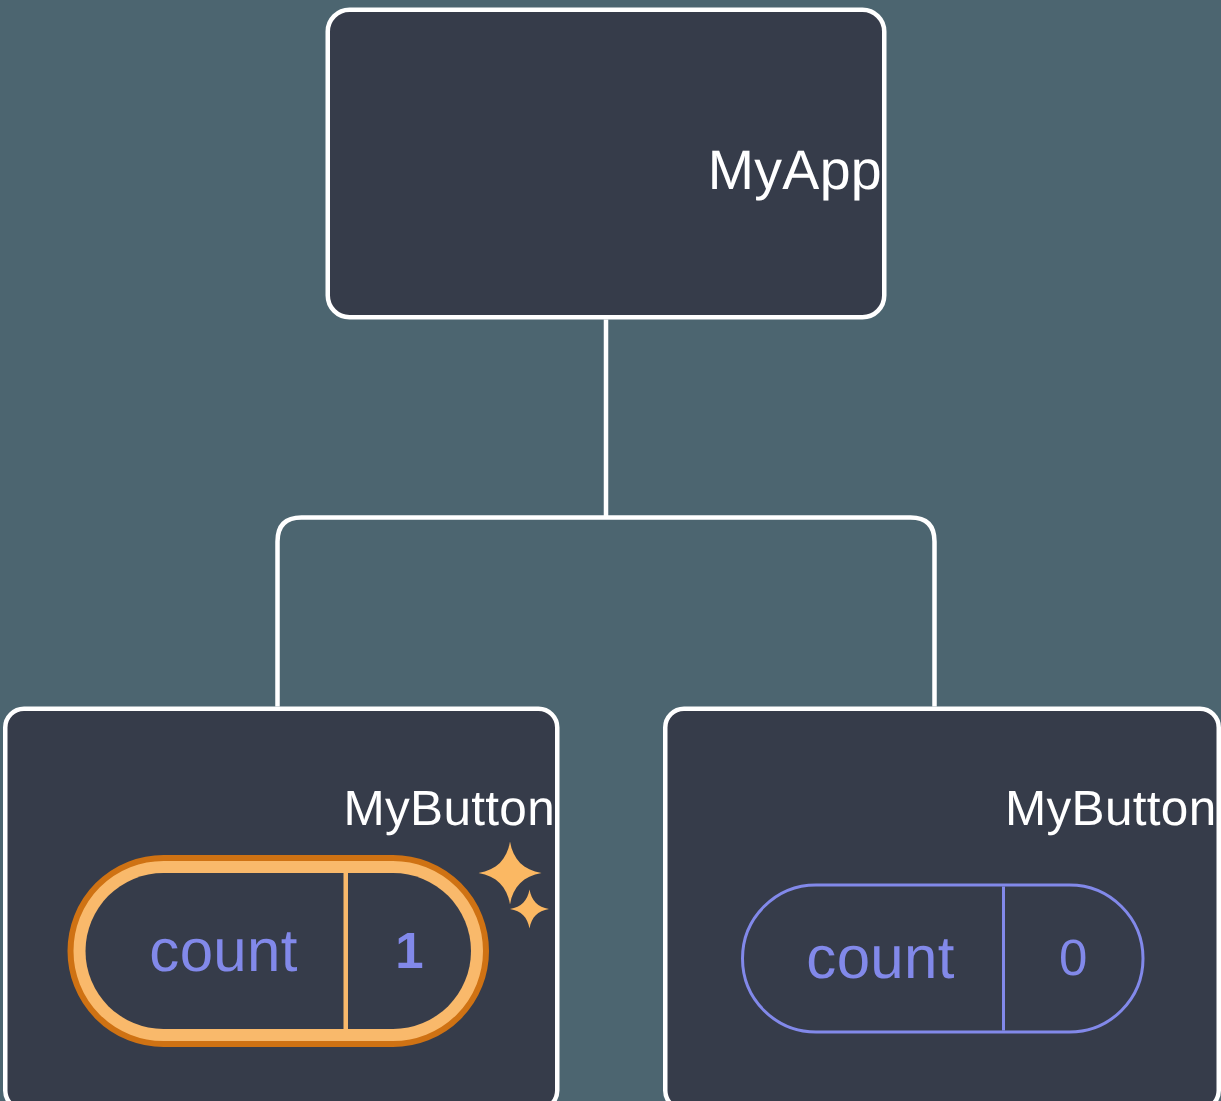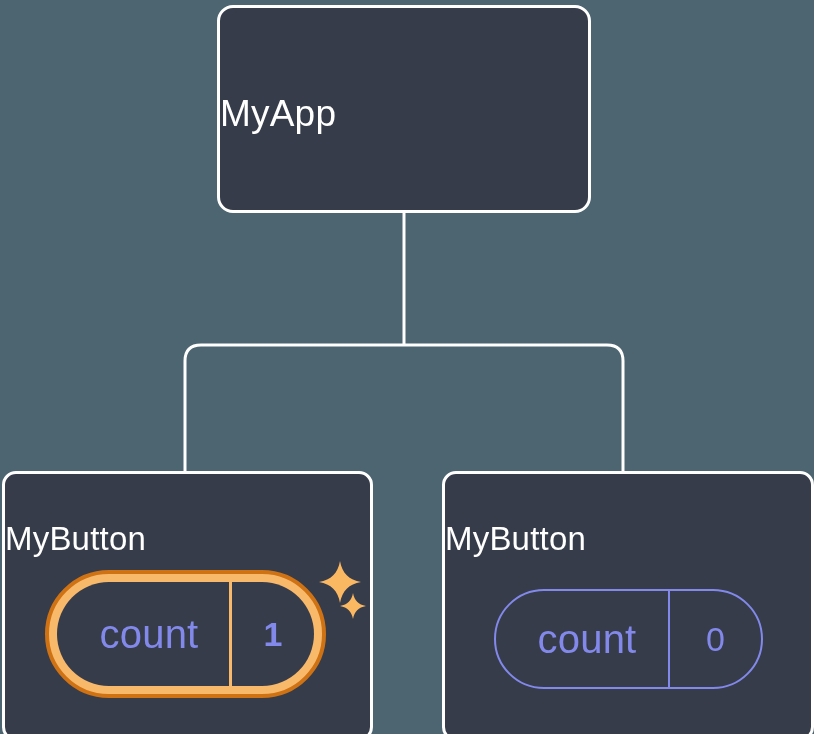--- a/index.html
+++ b/index.html
@@ -51,21 +51,21 @@
     left: 442px;
     top: 471px;
     width: 372px;
     height: 270px;
   }
 
   .node-title {
     position: absolute;
     left: 0;
     width: 100%;
-    text-align: left;
+    text-align: right;
     color: #ffffff;
     font-weight: 400;
     letter-spacing: 0.2px;
     white-space: nowrap;
   }
   .node-root .node-title {
     top: 84px;
     font-size: 37px;
     line-height: 44px;
   }

